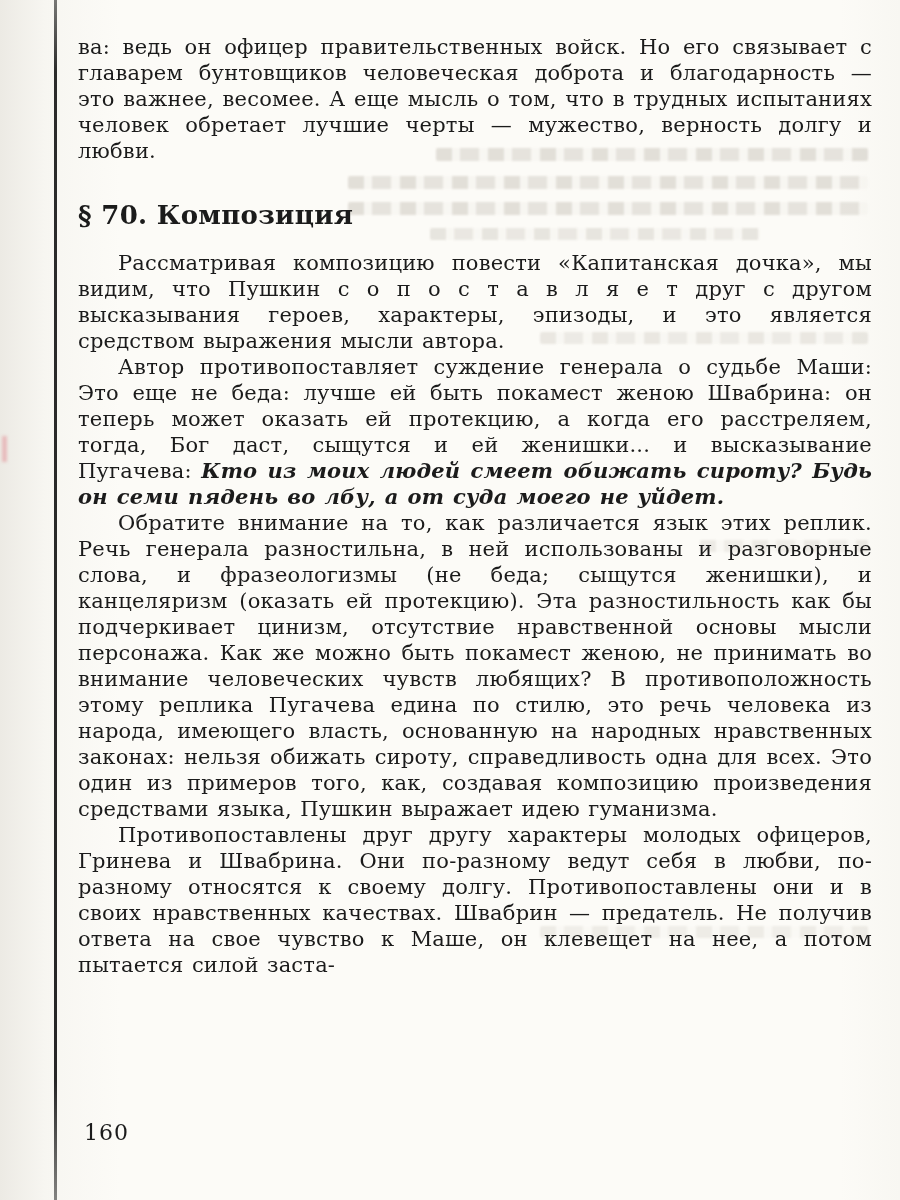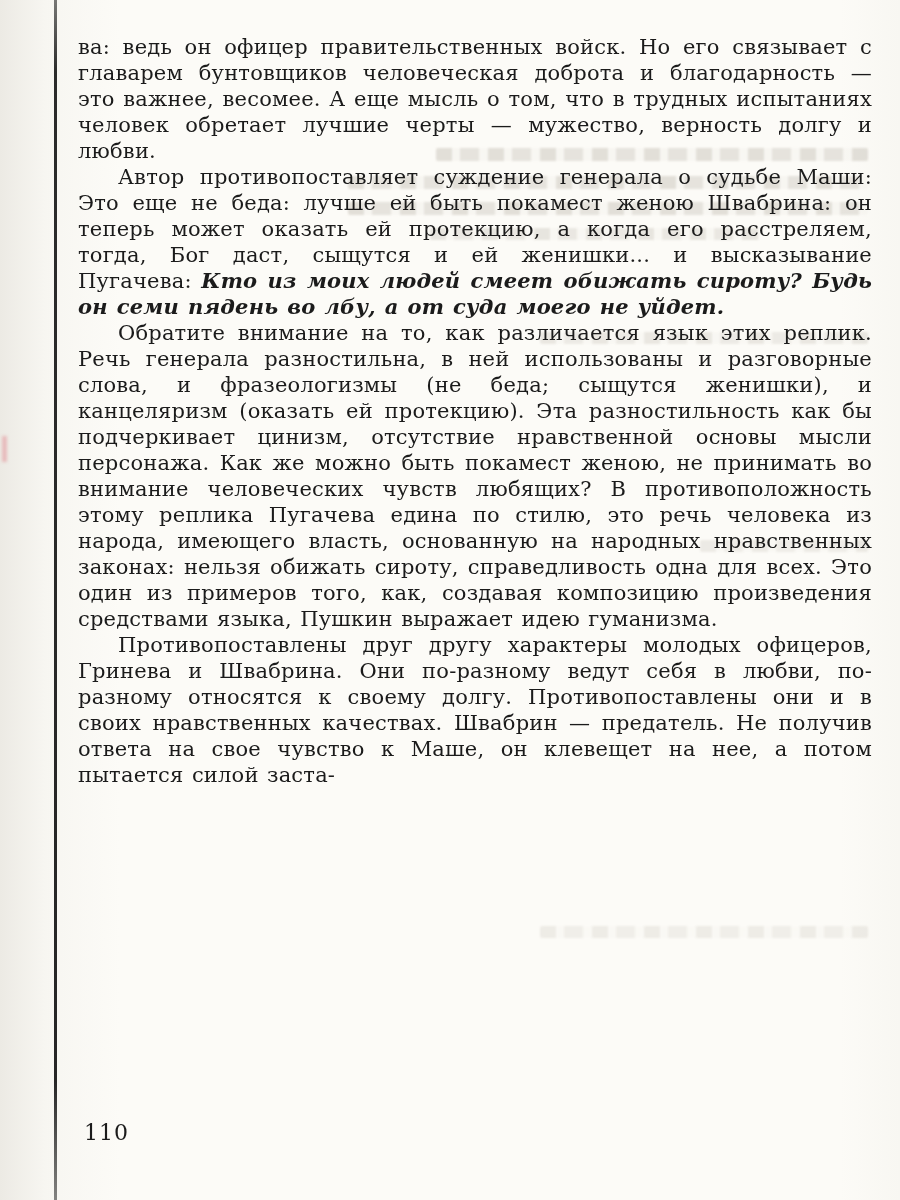--- a/index.html
+++ b/index.html
@@ -105,22 +105,24 @@
   <div class="bleed b4"></div>
   <div class="bleed b5"></div>
   <div class="bleed b6"></div>
   <div class="bleed b7"></div>
   <div class="pink-mark"></div>
 
   <div class="text-column">
     <div id="intro-block">
         <p class="para"><span class="run-n">ва: ведь он офицер правительственных войск. Но его связывает с главарем бунтовщиков человеческая доброта и благодарность — это важнее, весомее. А еще мысль о том, что в трудных испытаниях человек обретает лучшие черты — мужество, верность долгу и любви.</span></p>
       </div>
+    <h2 class="section-heading">§ 70. Композиция</h2>
     <div id="main-block">
+        <p class="para indent"><span class="run-n">Рассматривая композицию повести «Капитанская дочка», мы видим, что Пушкин с о п о с т а в л я е т друг с другом высказывания героев, характеры, эпизоды, и это является средством выражения мысли автора.</span></p>
         <p class="para indent"><span class="run-n">Автор противопоставляет суждение генерала о судьбе Маши: </span><span class="run-i">Это еще не беда: лучше ей быть покамест женою Швабрина: он теперь может оказать ей протекцию, а когда его расстреляем, тогда, Бог даст, сыщутся и ей женишки... </span><span class="run-n">и высказывание Пугачева: </span><span class="run-bi">Кто из моих людей смеет обижать сироту? Будь он семи пядень во лбу, а от суда моего не уйдет.</span></p>
         <p class="para indent"><span class="run-n">Обратите внимание на то, как различается язык этих реплик. Речь генерала разностильна, в ней использованы и разговорные слова, и фразеологизмы (</span><span class="run-i">не беда; сыщутся женишки</span><span class="run-n">), и канцеляризм (</span><span class="run-i">оказать ей протекцию</span><span class="run-n">). Эта разностильность как бы подчеркивает цинизм, отсутствие нравственной основы мысли персонажа. Как же можно быть </span><span class="run-i">покамест женою</span><span class="run-n">, не принимать во внимание человеческих чувств любящих? В противоположность этому реплика Пугачева едина по стилю, это речь человека из народа, имеющего власть, основанную на народных нравственных законах: нельзя обижать сироту, справедливость одна для всех. Это один из примеров того, как, создавая композицию произведения средствами языка, Пушкин выражает идею гуманизма.</span></p>
         <p class="para indent"><span class="run-n">Противопоставлены друг другу характеры молодых офицеров, Гринева и Швабрина. Они по-разному ведут себя в любви, по-разному относятся к своему долгу. Противопоставлены они и в своих нравственных качествах. Швабрин — предатель. Не получив ответа на свое чувство к Маше, он клевещет на нее, а потом пытается силой заста-</span></p>
       </div>
   </div>
 
-  <div class="page-number">110</div>
+  <div class="page-number">160</div>
 
 </div>
 
 </body></html>

